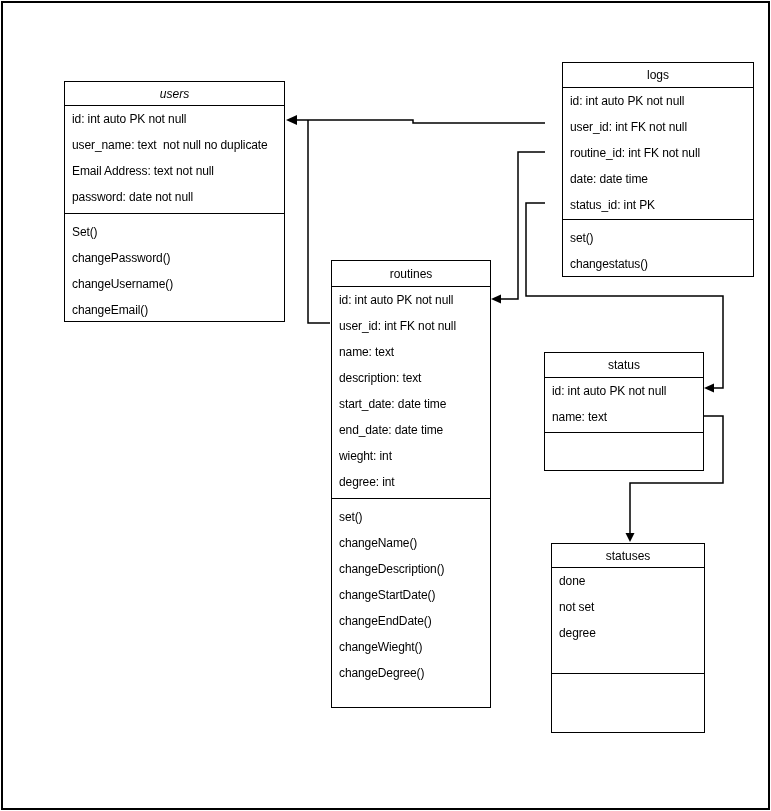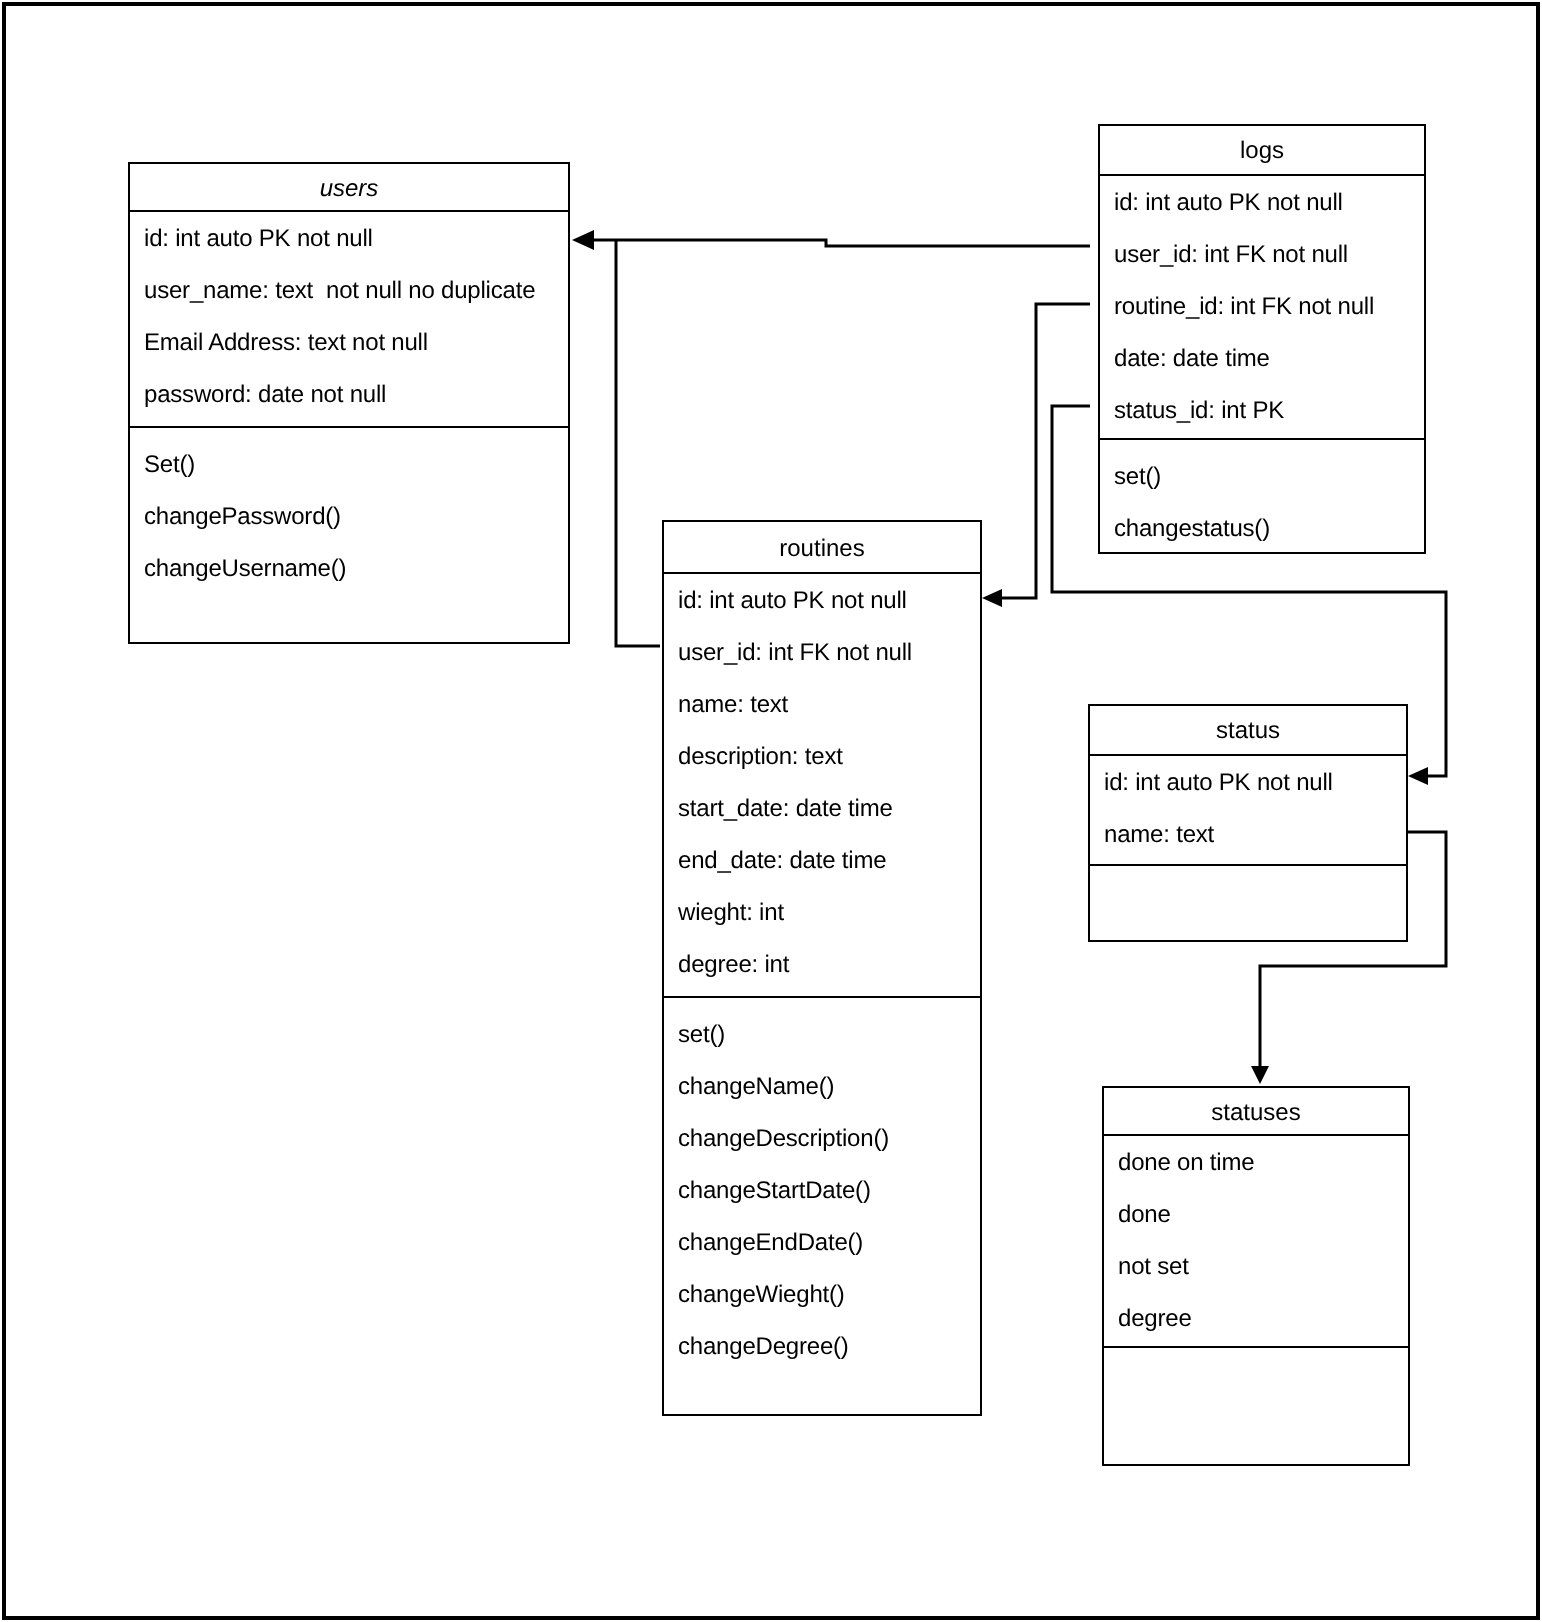--- a/index.html
+++ b/index.html
@@ -57,24 +57,25 @@
     <div class="rows" style="height:107px">
       <div class="row">id: int auto PK not null</div>
       <div class="row">user_name: text  not null no duplicate</div>
       <div class="row">Email Address: text not null</div>
       <div class="row">password: date not null</div>
     </div>
     <div class="methods">
       <div class="row">Set()</div>
       <div class="row">changePassword()</div>
       <div class="row">changeUsername()</div>
+      <div class="row">changeEmail()</div>
     </div>
   </div>
 
-  <div class="entity" style="left:549px;top:62px;width:164px;height:215px">
+  <div class="entity" style="left:562px;top:62px;width:192px;height:215px">
     <div class="title" style="height:25px">logs</div>
     <div class="rows" style="height:131px">
       <div class="row">id: int auto PK not null</div>
       <div class="row">user_id: int FK not null</div>
       <div class="row">routine_id: int FK not null</div>
       <div class="row">date: date time</div>
       <div class="row">status_id: int PK</div>
     </div>
     <div class="methods">
       <div class="row">set()</div>
@@ -110,21 +111,20 @@
     <div class="rows" style="height:54px">
       <div class="row">id: int auto PK not null</div>
       <div class="row">name: text</div>
     </div>
     <div class="methods"></div>
   </div>
 
   <div class="entity" style="left:551px;top:543px;width:154px;height:190px">
     <div class="title" style="height:24px">statuses</div>
     <div class="rows" style="height:105px">
-      <div class="row">done on time</div>
       <div class="row">done</div>
       <div class="row">not set</div>
       <div class="row">degree</div>
     </div>
     <div class="methods"></div>
   </div>
 
   <div class="frame"></div>
 </div>
 

